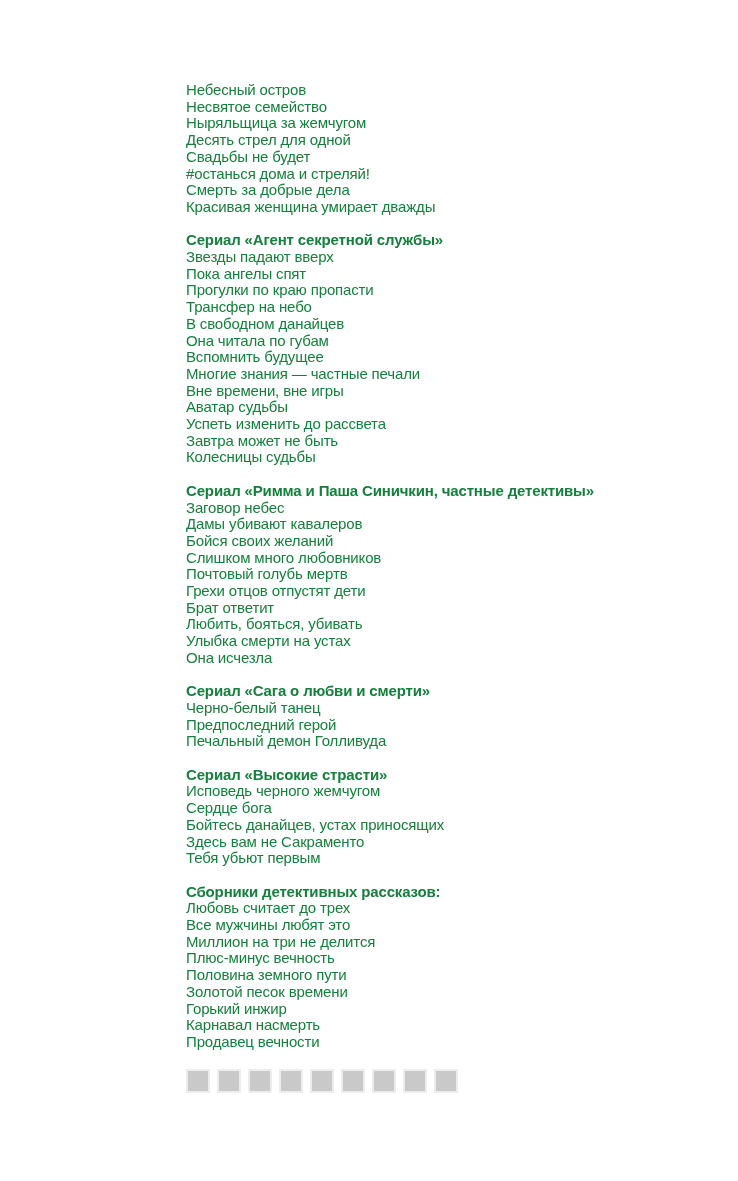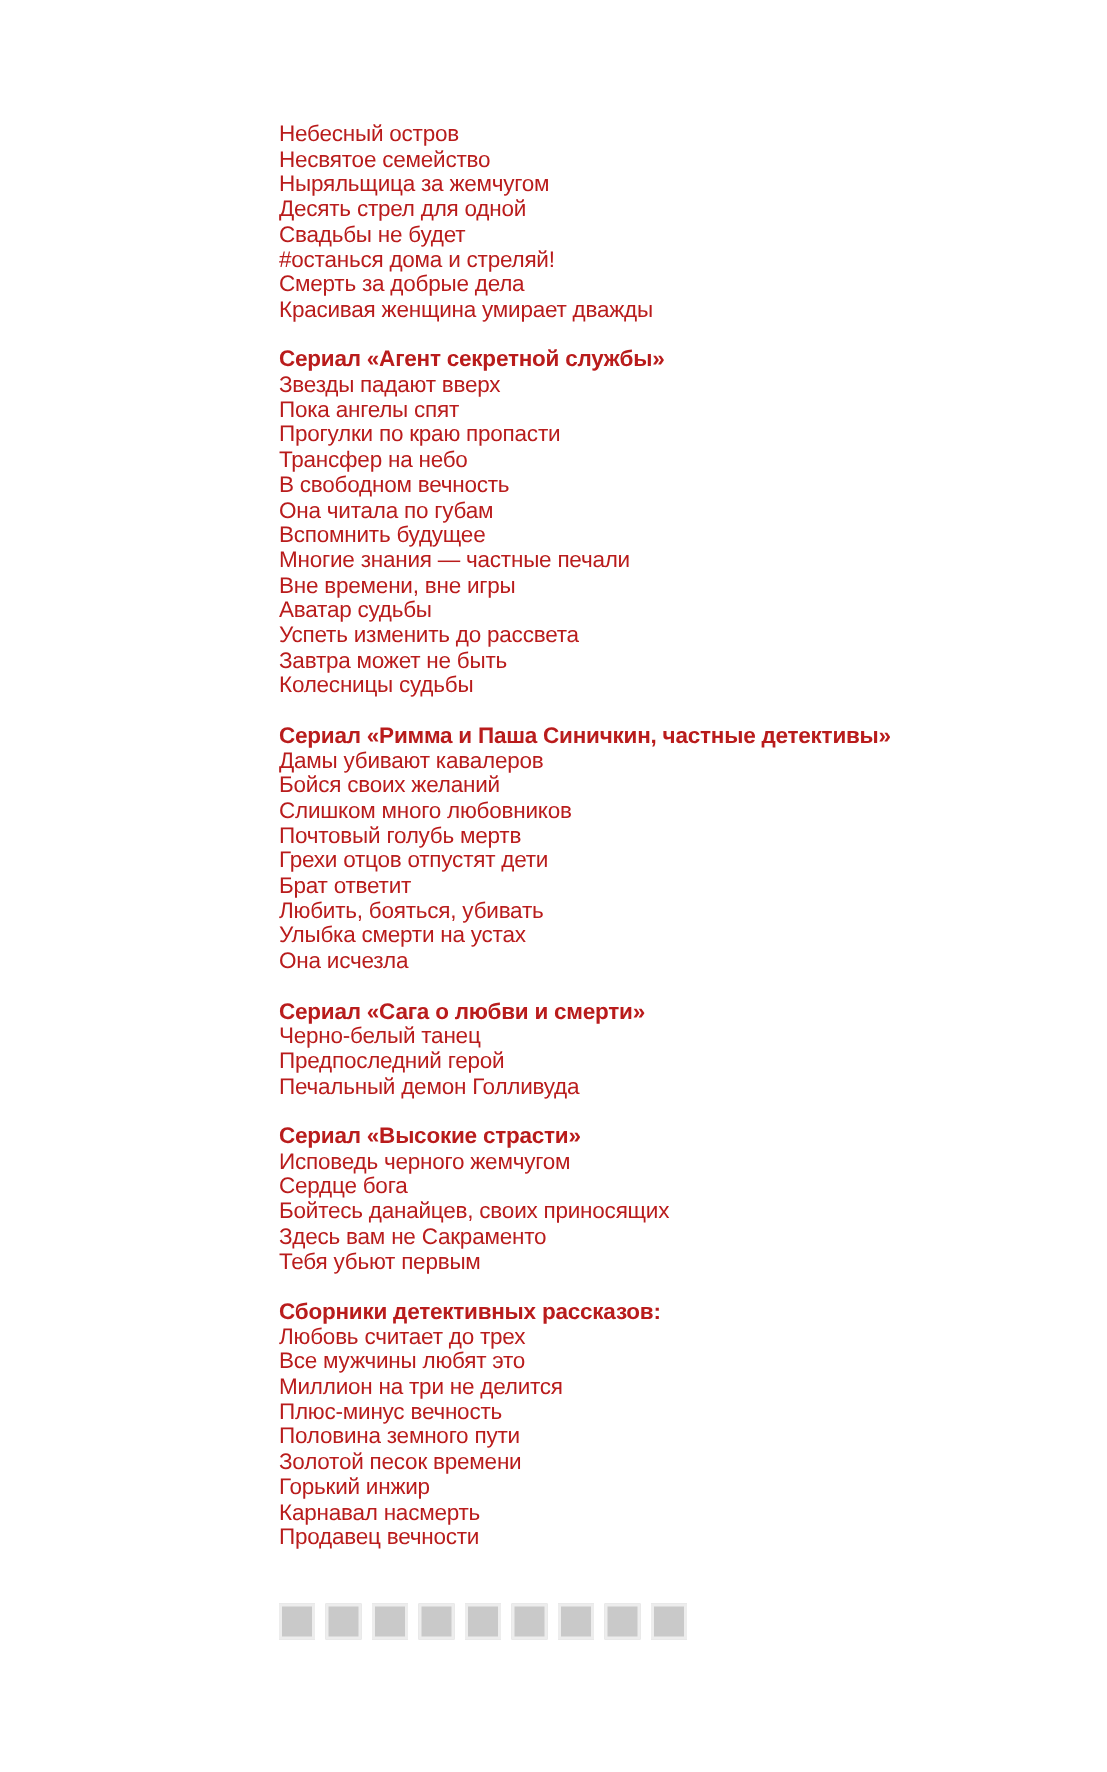--- a/index.html
+++ b/index.html
@@ -38,70 +38,71 @@
   .placeholder-square {
     width: 20px;
     height: 20px;
     box-sizing: content-box;
   }
 </style>
 </head>
 <body style="background: rgb(255, 255, 255);">
 
 <div>
-  <div id="text-block" style="color: #b91c1c;">
+  <div id="text-block" style="color: #15803d;">
       <div class="section">
         <p>Небесный остров</p>
         <p>Несвятое семейство</p>
         <p>Ныряльщица за жемчугом</p>
         <p>Десять стрел для одной</p>
         <p>Свадьбы не будет</p>
         <p>#останься дома и стреляй!</p>
         <p>Смерть за добрые дела</p>
         <p>Красивая женщина умирает дважды</p>
       </div>
       <div class="section">
         <p class="section-header">Сериал «Агент секретной службы»</p>
         <p>Звезды падают вверх</p>
         <p>Пока ангелы спят</p>
         <p>Прогулки по краю пропасти</p>
         <p>Трансфер на небо</p>
-        <p>В свободном вечность</p>
+        <p>В свободном данайцев</p>
         <p>Она читала по губам</p>
         <p>Вспомнить будущее</p>
         <p>Многие знания — частные печали</p>
         <p>Вне времени, вне игры</p>
         <p>Аватар судьбы</p>
         <p>Успеть изменить до рассвета</p>
         <p>Завтра может не быть</p>
         <p>Колесницы судьбы</p>
       </div>
       <div class="section">
         <p class="section-header">Сериал «Римма и Паша Синичкин, частные детективы»</p>
+        <p>Заговор небес</p>
         <p>Дамы убивают кавалеров</p>
         <p>Бойся своих желаний</p>
         <p>Слишком много любовников</p>
         <p>Почтовый голубь мертв</p>
         <p>Грехи отцов отпустят дети</p>
         <p>Брат ответит</p>
         <p>Любить, бояться, убивать</p>
         <p>Улыбка смерти на устах</p>
         <p>Она исчезла</p>
       </div>
       <div class="section">
         <p class="section-header">Сериал «Сага о любви и смерти»</p>
         <p>Черно-белый танец</p>
         <p>Предпоследний герой</p>
         <p>Печальный демон Голливуда</p>
       </div>
       <div class="section">
         <p class="section-header">Сериал «Высокие страсти»</p>
         <p>Исповедь черного жемчугом</p>
         <p>Сердце бога</p>
-        <p>Бойтесь данайцев, своих приносящих</p>
+        <p>Бойтесь данайцев, устах приносящих</p>
         <p>Здесь вам не Сакраменто</p>
         <p>Тебя убьют первым</p>
       </div>
       <div class="section">
         <p class="section-header">Сборники детективных рассказов:</p>
         <p>Любовь считает до трех</p>
         <p>Все мужчины любят это</p>
         <p>Миллион на три не делится</p>
         <p>Плюс-минус вечность</p>
         <p>Половина земного пути</p>

